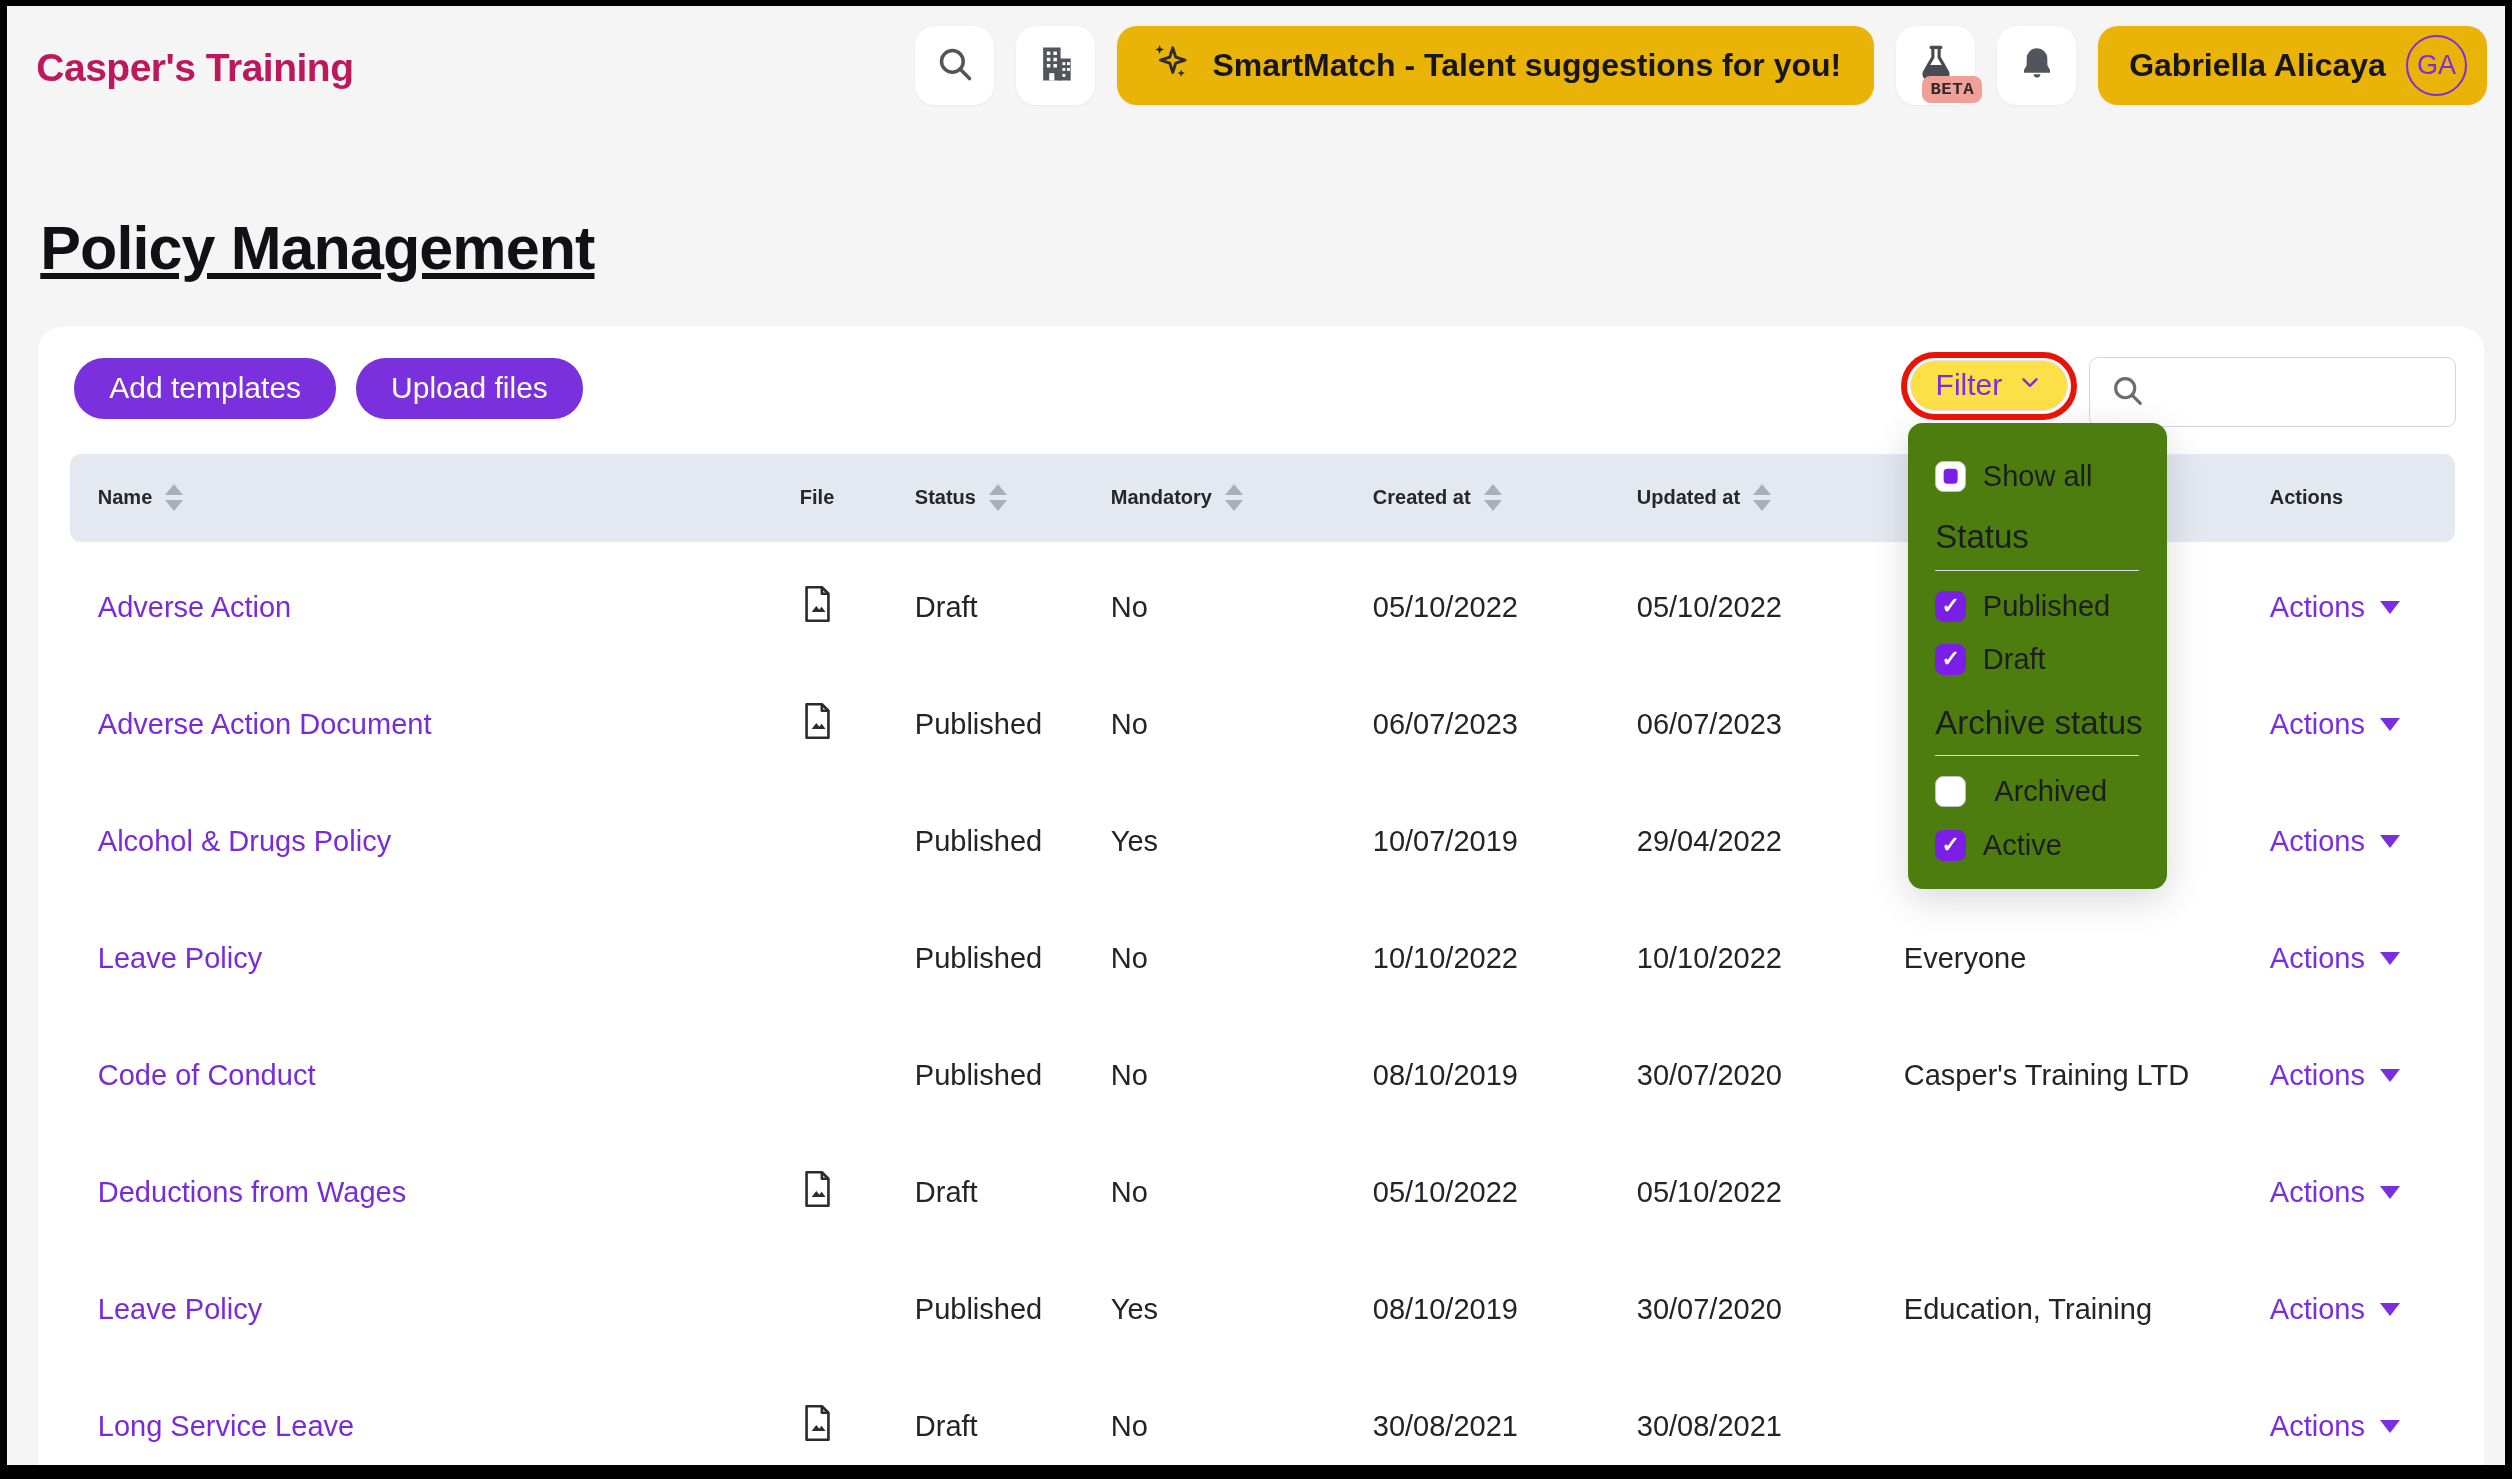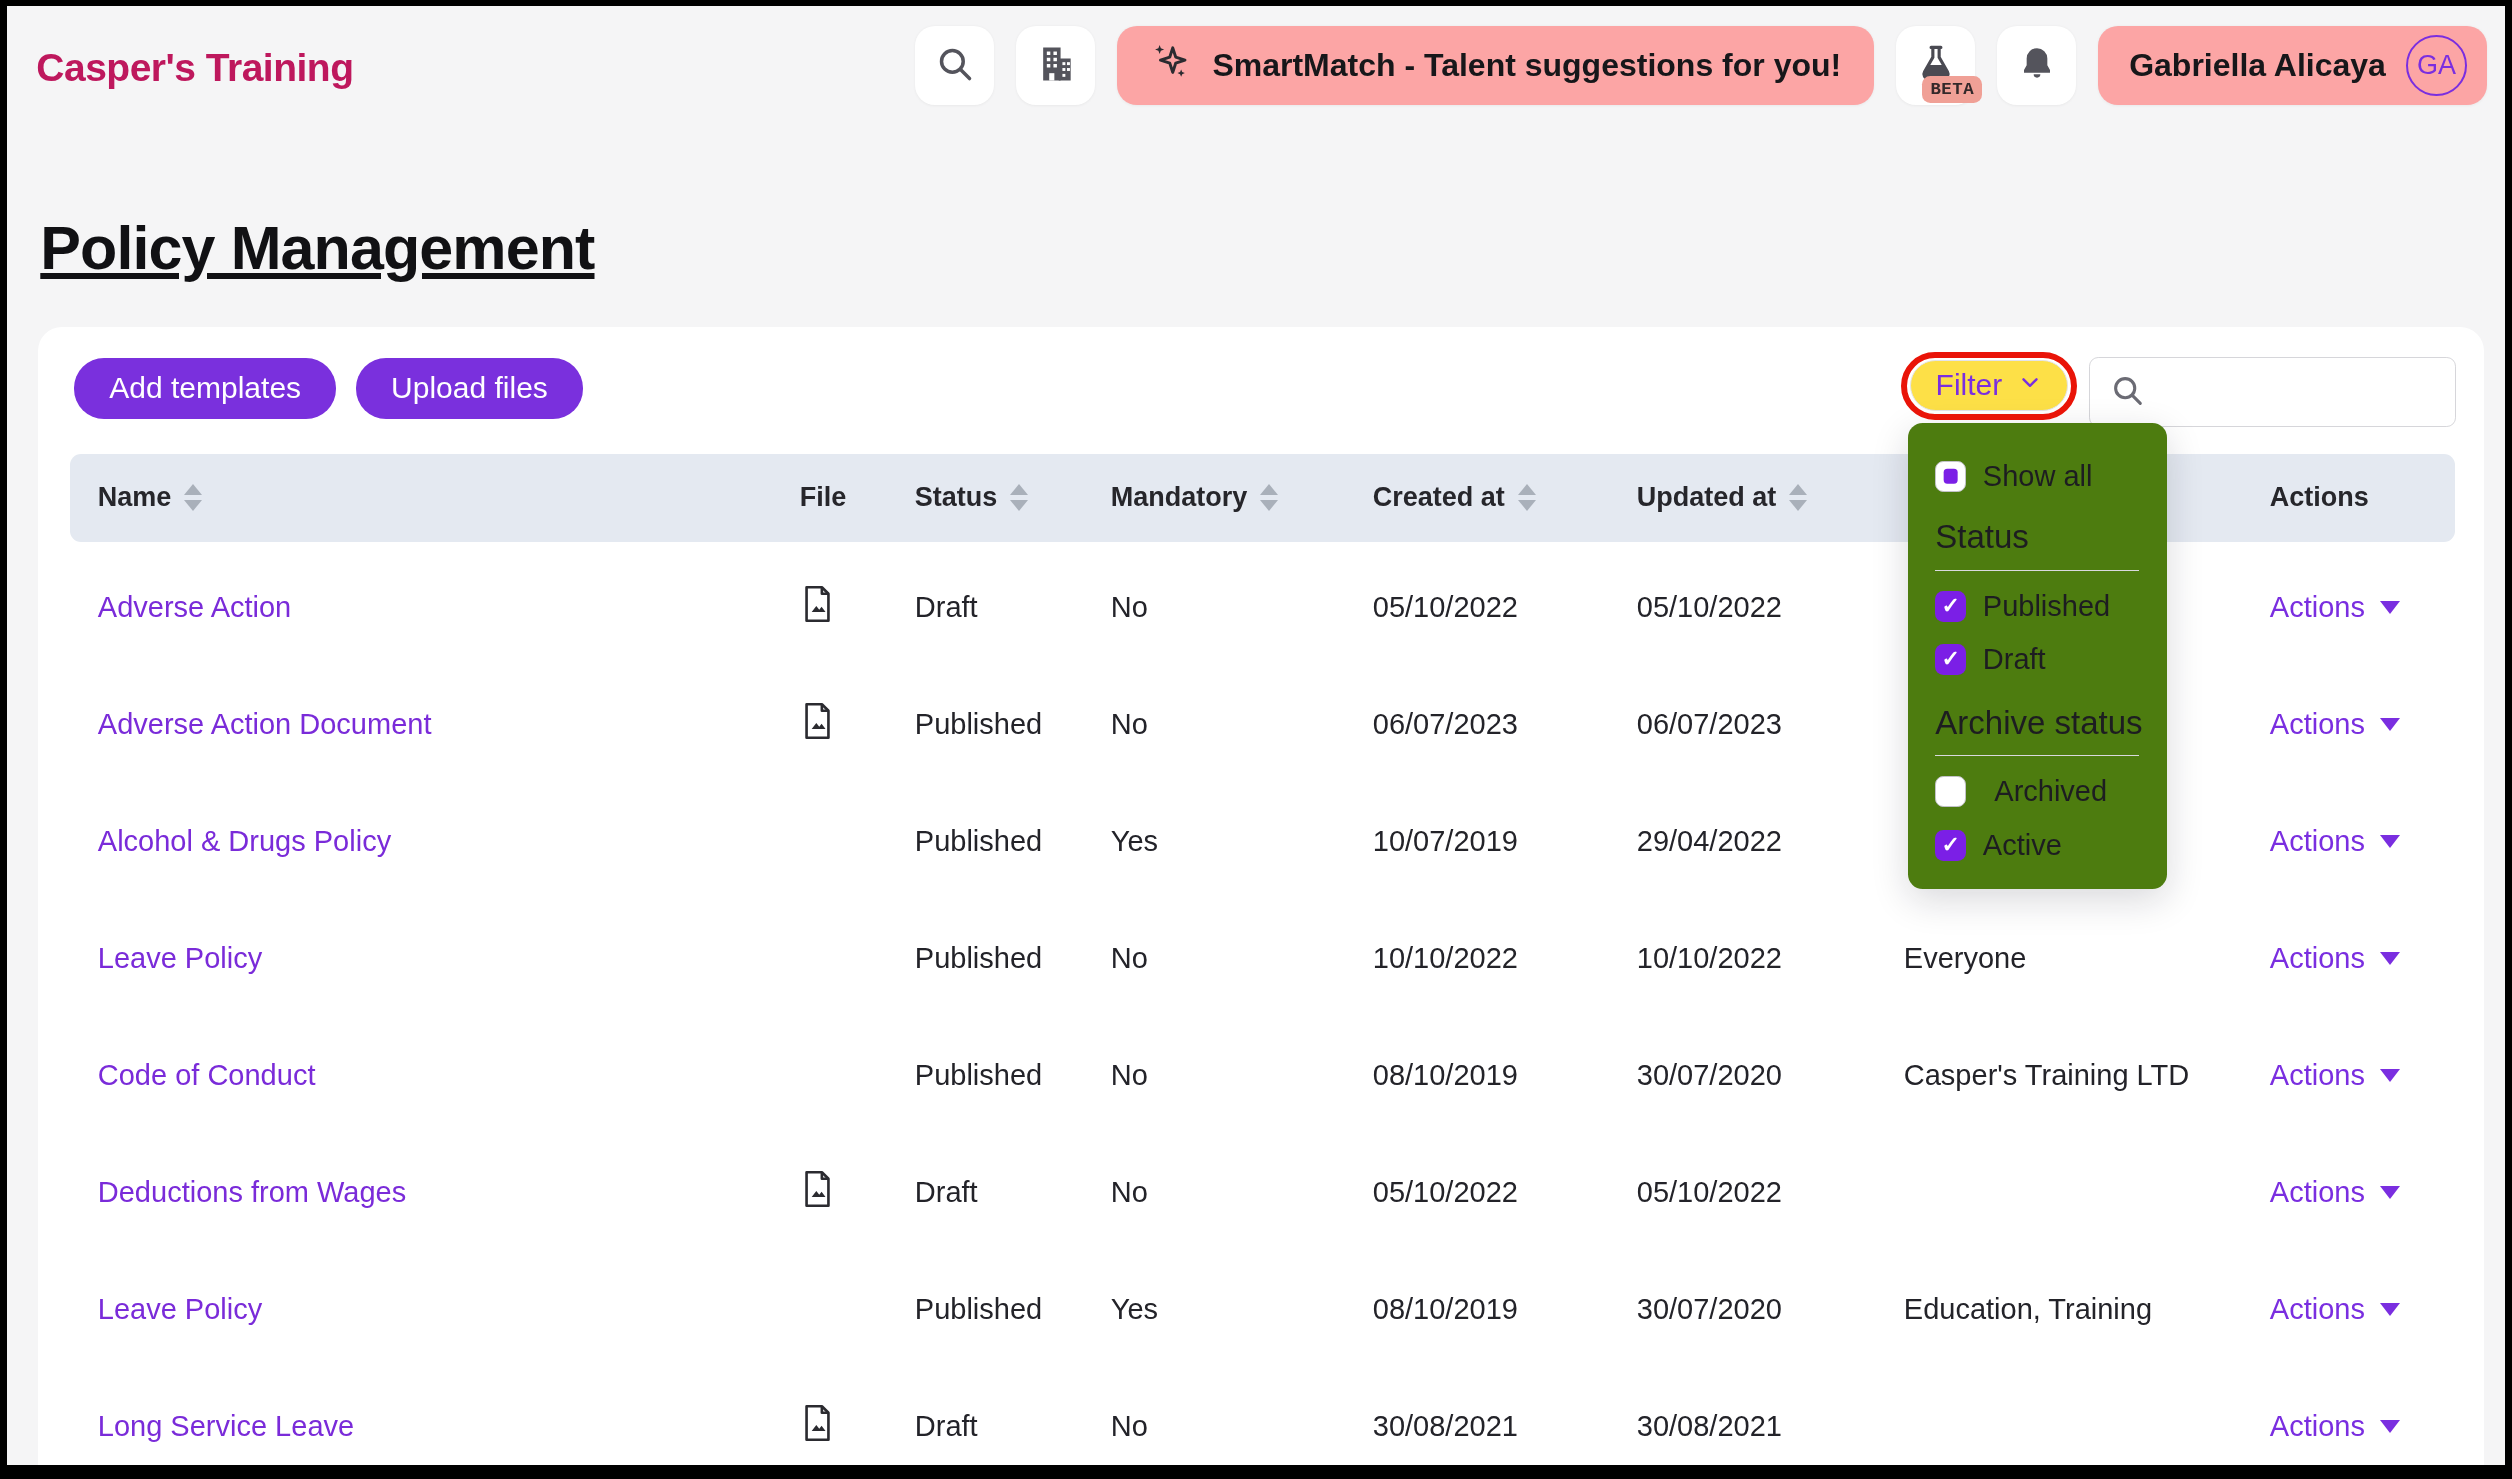--- a/index.html
+++ b/index.html
@@ -8,21 +8,21 @@
   .screen { position:absolute; left:7.3px; top:5.5px; width:2498px; height:1459px;
             background:#f5f5f6; overflow:hidden; }
 
   
   .topbar { position:absolute; left:0; top:0; width:100%; height:138px; }
   .app-title { position:absolute; left:29px; top:40px; font-size:39px; font-weight:800; color:#be185d; letter-spacing:-0.5px; }
   .topbar-right { position:absolute; right:18.4px; top:20px; height:79px; display:flex; align-items:stretch; gap:22px; }
   .icon-btn { position:relative; width:79px; height:79px; background:#fff; border:none; border-radius:20px;
               display:flex; align-items:center; justify-content:center; color:#54545c; cursor:pointer;
               box-shadow:0 0.9px 2.8px rgba(0,0,0,0.05); }
-  .pill-btn { height:79px; background:#fca5a5; border:none; border-radius:20px; display:flex; align-items:center;
+  .pill-btn { height:79px; background:#eab308; border:none; border-radius:20px; display:flex; align-items:center;
               color:#17171a; cursor:pointer; box-shadow:0 0.9px 2.8px rgba(0,0,0,0.05); }
   .smartmatch { padding:0 33px; gap:20px; font-size:32px; font-weight:700; }
   .profile { padding:0 20px 0 31px; gap:20px; font-size:32px; font-weight:700; }
   .avatar { width:61px; height:61px; border-radius:50%; border:2.8px solid #7a2ee0; color:#7a2ee0;
             display:flex; align-items:center; justify-content:center; font-size:27px; font-weight:500; }
   .beta-badge { position:absolute; right:-7.3px; bottom:1.8px; background:#f0a096; color:#33292a;
                 font-size:17.4px; font-weight:700; padding:3.7px 8.3px; border-radius:8.3px; letter-spacing:0.5px;font-family:Liberation Mono, monospace; }
 
   
   .page-title { position:absolute; left:33px; top:207px; font-size:61px; font-weight:800; color:#111114; letter-spacing:-0.9px;text-decoration:underline; }
@@ -42,21 +42,21 @@
               border-radius:37px; pointer-events:none; z-index:40; }
   .search-box { position:absolute; left:2051px; top:30px; width:367px; height:70px; background:#fff;
                 border:1.8px solid #d6d6da; border-radius:9.2px; display:flex; align-items:center; padding:0 18.4px; gap:13px; }
   .search-box input { border:none; outline:none; flex:1; font-size:28.4px; font-family:inherit; color:#232329; background:transparent; }
   .search-box svg { color:#6b6b74; flex:0 0 auto; }
 
   
   .thead { position:absolute; left:32px; top:127px; width:2385px; height:88px; background:#e4e9f1;
            border-radius:11px; display:grid; align-items:center;
            grid-template-columns:702px 115px 196px 262px 264px 267px 366px 212px; }
-  .th { display:flex; align-items:center; gap:13px; padding-left:27.5px; font-size:27px; font-weight:700; color:#26262b; cursor:pointer; }
+  .th { display:flex; align-items:center; gap:13px; padding-left:27.5px; font-size:20px; font-weight:700; color:#26262b; cursor:pointer; }
   .th.nosort { cursor:default; }
   .sort { display:inline-flex; flex-direction:column; gap:5.5px; }
   .sort i { display:block; width:0; height:0; border-left:9.2px solid transparent; border-right:9.2px solid transparent; }
   .sort .up { border-bottom:11px solid #a9b0ba; }
   .sort .dn { border-top:11px solid #a9b0ba; }
 
   .tbody { position:absolute; left:32px; top:222px; width:2385px; }
   .tr { display:grid; grid-template-columns:702px 115px 196px 262px 264px 267px 366px 212px;
         height:117px; align-items:center; }
   .td { padding-left:27.5px; font-size:29px; color:#232329; white-space:nowrap; overflow:hidden; }

